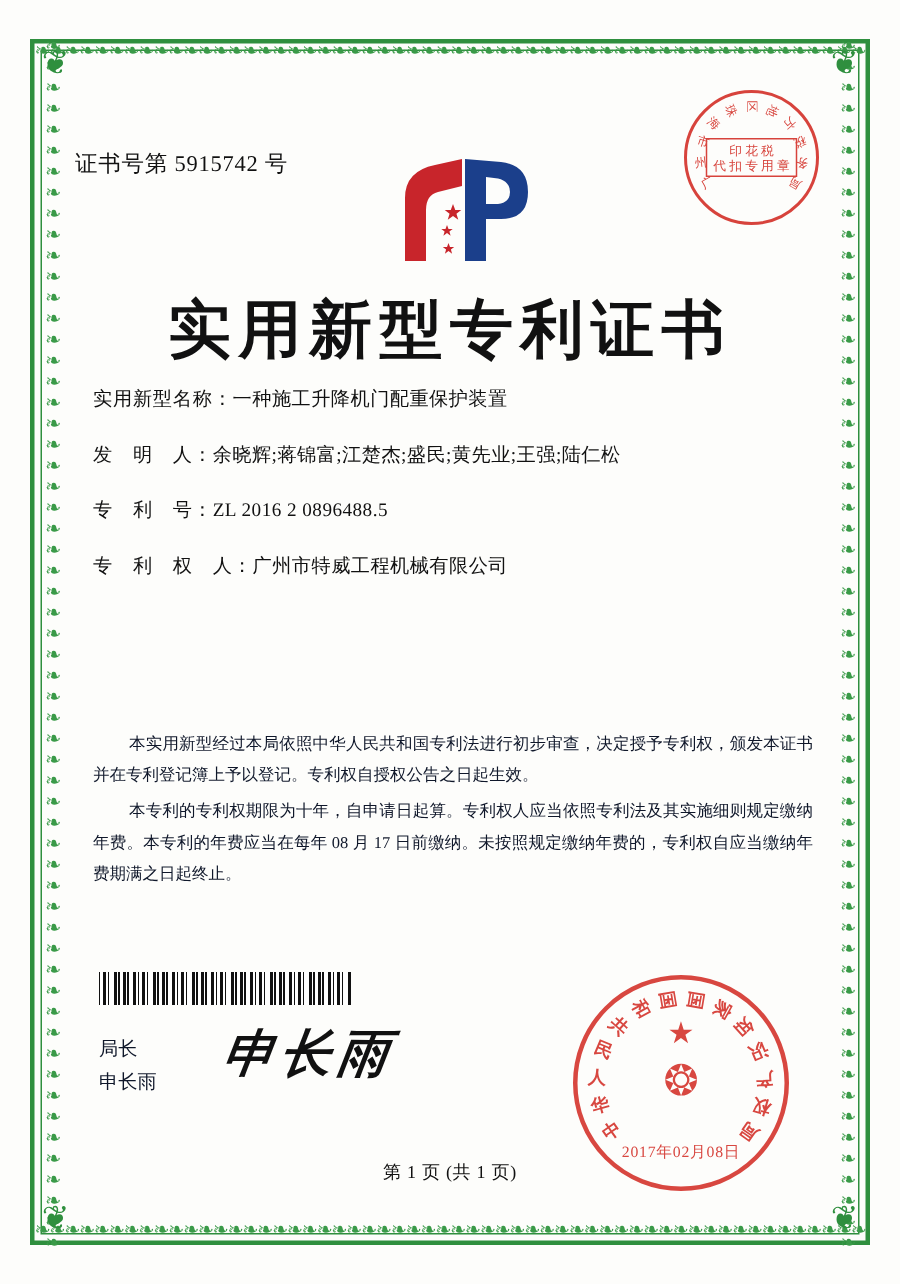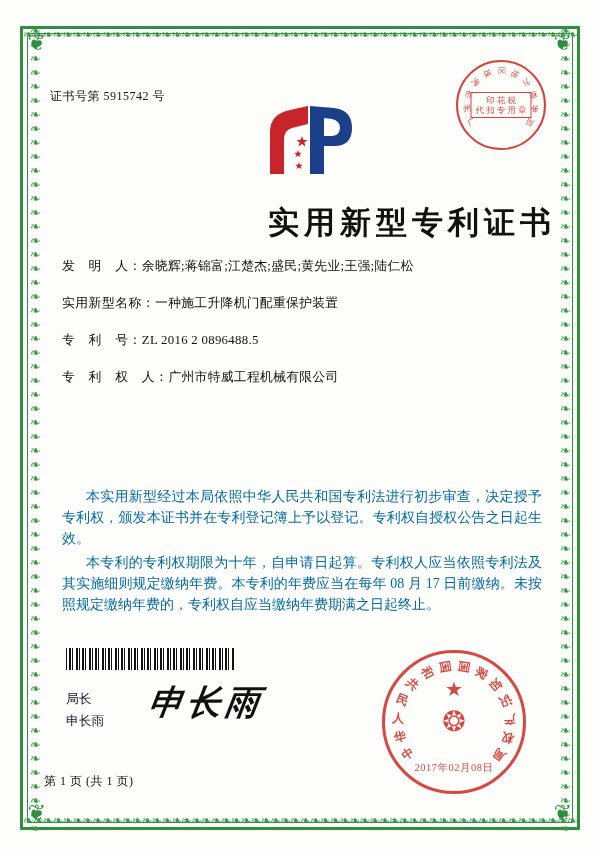--- a/index.html
+++ b/index.html
@@ -93,22 +93,22 @@
     position: absolute;
     left: 44px;
     top: 52px;
     right: 44px;
     bottom: 52px;
   }
 
   .cert-no {
     position: absolute;
     left: 6px;
-    top: 36px;
-    font-size: 12px;
+    top: 48px;
+    font-size: 15px;
     letter-spacing: 0.5px;
     color: #111;
   }
 
   
   .top-seal {
     position: absolute;
     right: 10px;
     top: 8px;
     width: 86px;
@@ -151,27 +151,26 @@
     transform: translateX(-50%);
     width: 120px;
     height: 80px;
   }
 
   .title {
     position: absolute;
     left: 0;
     right: 0;
     top: 140px;
-    text-align: right;
-    font-size: 31px;
+    text-align: center;
+    font-size: 42px;
     font-weight: bold;
     letter-spacing: 5px;
     color: #111;
     font-family: "Liberation Serif", serif;
-    margin-top: 10px;
   }
 
   .fields {
     position: absolute;
     left: 18px;
     right: 10px;
     top: 205px;
     font-size: 12.8px;
     line-height: 18px;
   }
@@ -187,24 +186,24 @@
   .field-value {
     display: inline;
     letter-spacing: 0.3px;
   }
 
   .paragraphs {
     position: absolute;
     left: 18px;
     right: 14px;
     top: 434px;
-    font-size: 14px;
+    font-size: 11px;
     line-height: 21px;
     text-align: justify;
-    color: #0369a1;
+    color: #0f172a;
   }
   .paragraphs p {
     margin: 0 0 3px 0;
     text-indent: 24px;
   }
 
   .barcode {
     position: absolute;
     left: 22px;
     top: 596px;
@@ -290,21 +289,21 @@
     font-size: 10.5px;
     white-space: nowrap;
     letter-spacing: 0.5px;
   }
 
   .footer {
     position: absolute;
     left: 0;
     right: 0;
     bottom: 14px;
-    text-align: left;
+    text-align: center;
     font-size: 12px;
     color: #111;
     letter-spacing: 0.5px;
   }
 </style>
 </head>
 <body>
 
 <div class="page">
 
@@ -358,24 +357,24 @@
           <polygon points="58,48 59,50.7 61.8,50.7 59.6,52.4 60.4,55.1 58,53.4 55.6,55.1 56.4,52.4 54.2,50.7 57,50.7"></polygon>
           <polygon points="59,60 60,62.7 62.8,62.7 60.6,64.4 61.4,67.1 59,65.4 56.6,67.1 57.4,64.4 55.2,62.7 58,62.7"></polygon>
         </g>
       </svg>
     </div>
 
     <div class="title">实用新型专利证书</div>
 
     <div class="fields">
       <div class="field-row">
-        <span class="field-label">发　明　人：</span><span class="field-value">余晓辉;蒋锦富;江楚杰;盛民;黄先业;王强;陆仁松</span>
+        <span class="field-label">实用新型名称：</span><span class="field-value">一种施工升降机门配重保护装置</span>
       </div>
       <div class="field-row">
-        <span class="field-label">实用新型名称：</span><span class="field-value">一种施工升降机门配重保护装置</span>
+        <span class="field-label">发　明　人：</span><span class="field-value">余晓辉;蒋锦富;江楚杰;盛民;黄先业;王强;陆仁松</span>
       </div>
       <div class="field-row">
         <span class="field-label">专　利　号：</span><span class="field-value">ZL 2016 2 0896488.5</span>
       </div>
       <div class="field-row">
         <span class="field-label">专　利　权　人：</span><span class="field-value">广州市特威工程机械有限公司</span>
       </div>
     </div>
 
     <div class="paragraphs">

